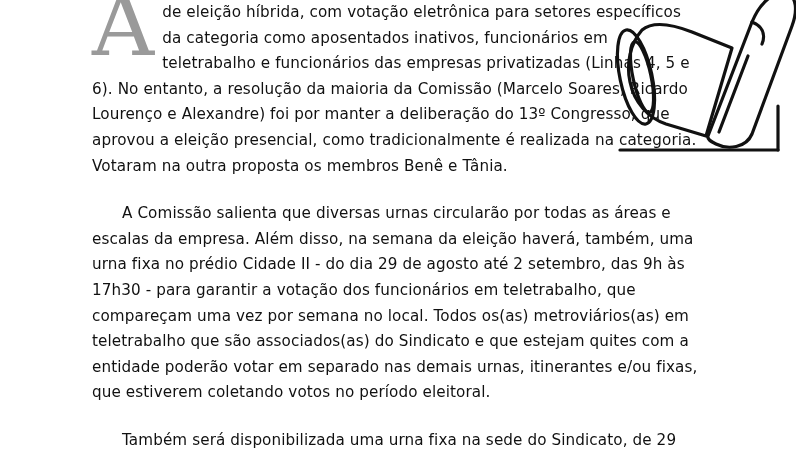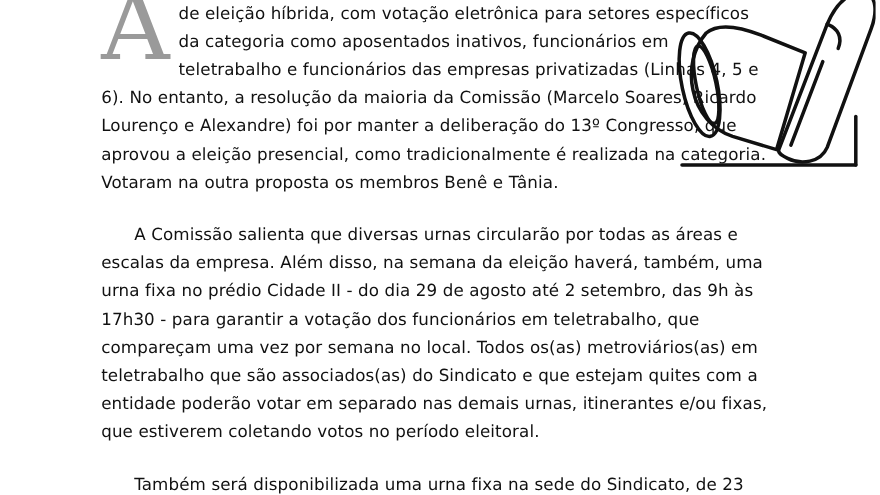--- a/index.html
+++ b/index.html
@@ -101,17 +101,17 @@
 
     <p class="para p-first">
       <span class="dropcap">A</span><span>de eleição híbrida, com votação eletrônica para setores específicos da categoria como aposentados inativos, funcionários em teletrabalho e funcionários das empresas privatizadas (Linhas 4, 5 e 6). No entanto, a resolução da maioria da Comissão (Marcelo Soares, Ricardo Lourenço e Alexandre) foi por manter a deliberação do 13º Congresso, que aprovou a eleição presencial, como tradicionalmente é realizada na categoria. Votaram na outra proposta os membros Benê e Tânia.</span>
     </p>
 
     <p class="para p-gap indent">
       <span>A Comissão salienta que diversas urnas circularão por todas as áreas e escalas da empresa. Além disso, na semana da eleição haverá, também, uma urna fixa no prédio Cidade II - do dia 29 de agosto até 2 setembro, das 9h às 17h30 - para garantir a votação dos funcionários em teletrabalho, que compareçam uma vez por semana no local. Todos os(as) metroviários(as) em teletrabalho que são associados(as) do Sindicato e que estejam quites com a entidade poderão votar em separado nas demais urnas, itinerantes e/ou fixas, que estiverem coletando votos no período eleitoral.</span>
     </p>
 
     <p class="para p-gap indent cut">
-      <span>Também será disponibilizada uma urna fixa na sede do Sindicato, de 23</span>
+      <span>Também será disponibilizada uma urna fixa na sede do Sindicato, de 29</span>
     </p>
 
   </div>
 </div>
 
 </body></html>

